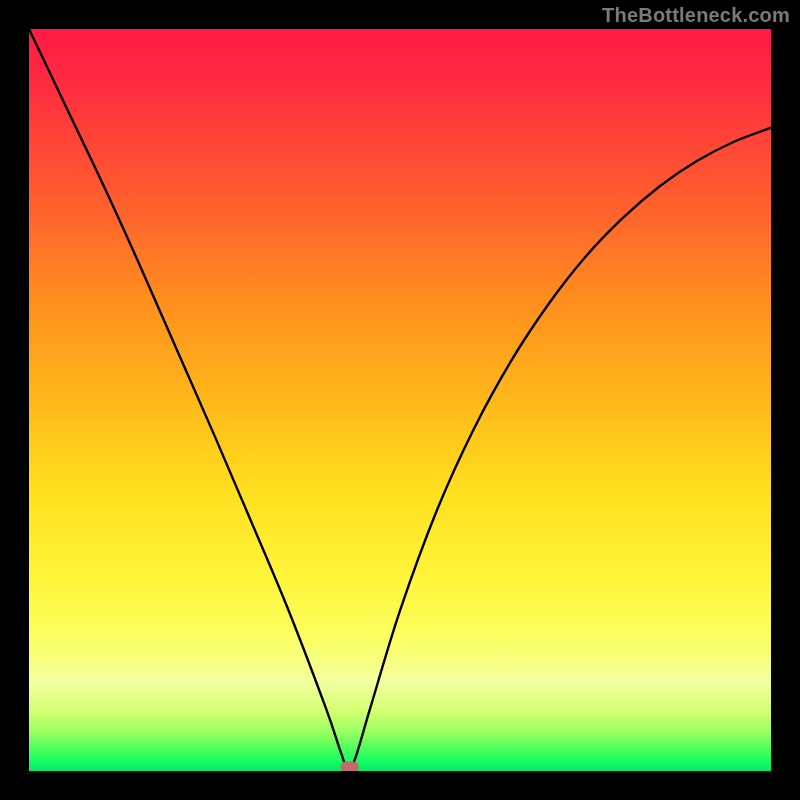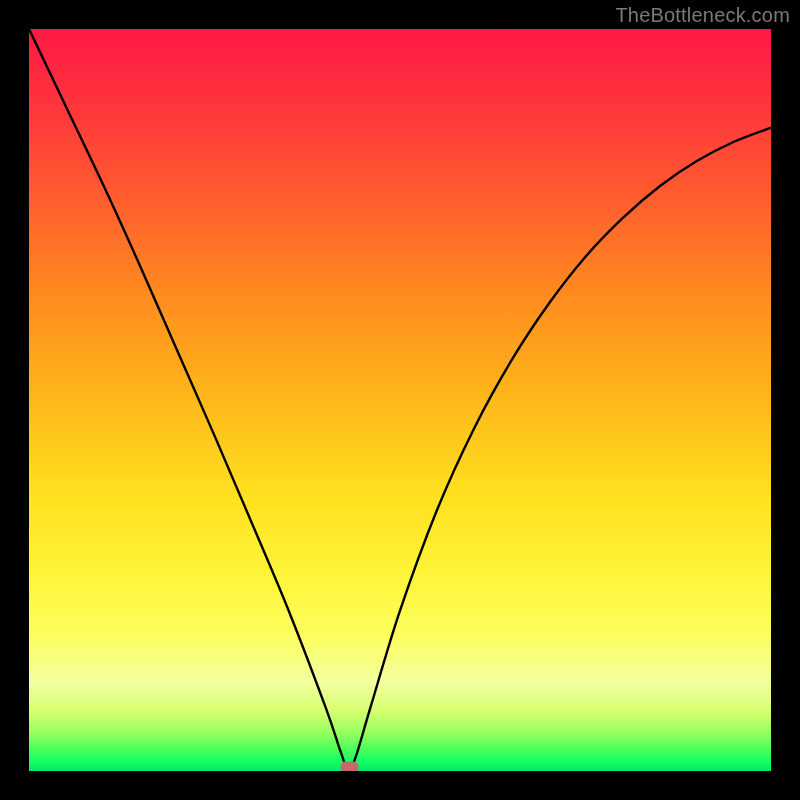--- a/index.html
+++ b/index.html
@@ -48,21 +48,21 @@
     top: 0;
     width: 742px;
     height: 742px;
   }
   .watermark {
     position: absolute;
     top: 4px;
     right: 10px;
     color: #7a7a7a;
     font-size: 20px;
-    font-weight: 400;
+    font-weight: 700;
     letter-spacing: 0.2px;
     user-select: none;
   }
 </style>
 </head>
 <body>
 
 <div class="frame">
   <div class="plot-area">
     <svg class="curve-svg" viewBox="0 0 742 742" preserveAspectRatio="none">

